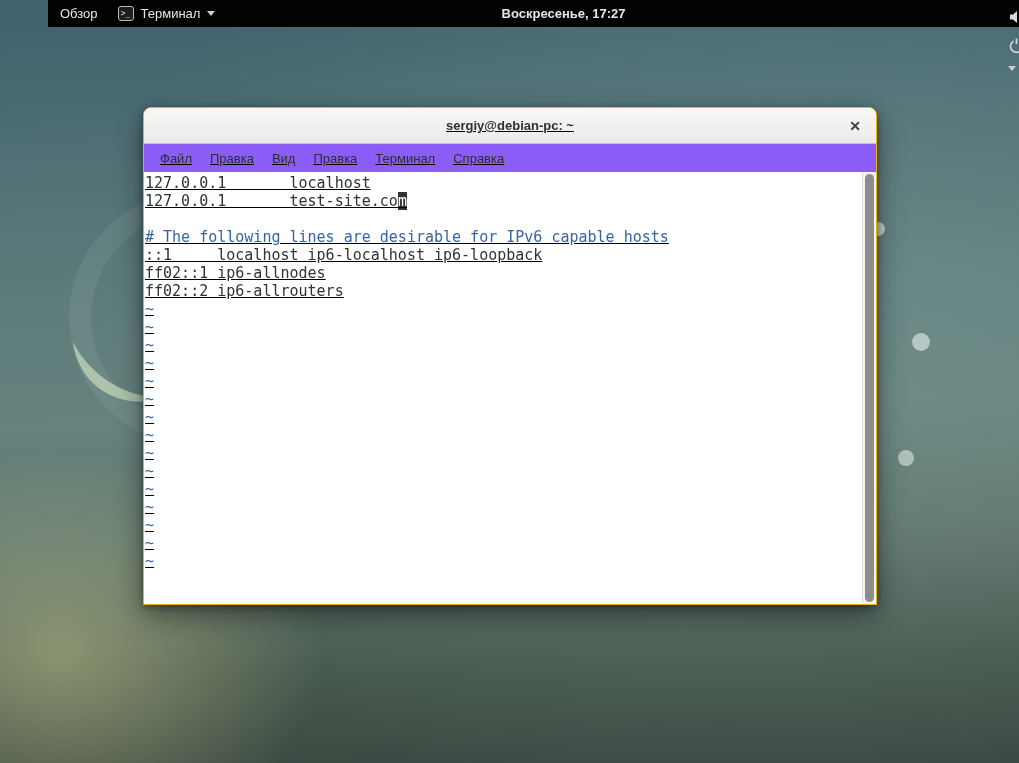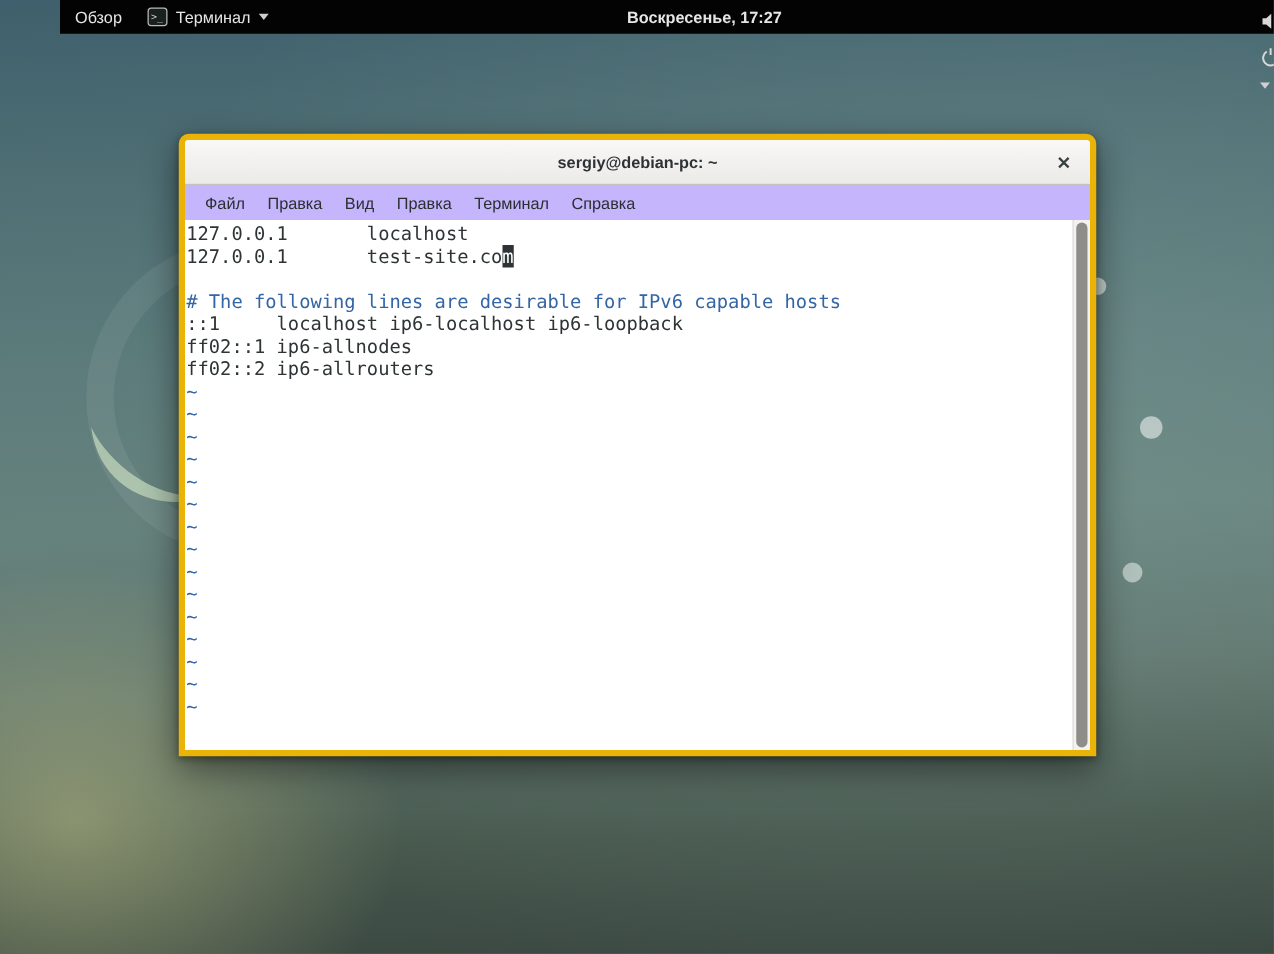--- a/index.html
+++ b/index.html
@@ -32,38 +32,38 @@
   .term-glyph {
     width:16px; height:15px; border:1px solid #b9b9b9; border-radius:3px; background:#1a1f1f;
     color:#dcdcdc; font-family:"DejaVu Sans Mono", monospace; font-size:8px; line-height:13px;
     text-align:center; display:inline-block;
   }
   .tb-icon { display:inline-block; }
 
   
   .window {
     position:absolute; left:143px; top:107px; width:734px; height:498px; z-index:5;
-    border:5px solid #eab308; border-radius:8px 8px 0 0;
+    border:1px solid #eab308; border-radius:8px 8px 0 0;
     box-shadow:0 10px 28px rgba(0,0,0,0.45), 0 2px 6px rgba(0,0,0,0.35);
-    display:flex; flex-direction:column; background:#ffffff; overflow:hidden;
+    display:flex; flex-direction:column; background:#ffffff; overflow:hidden;text-decoration:underline;
   }
   .titlebar {
     height:36px; flex:0 0 36px; position:relative;
     background:linear-gradient(#f9f8f7, #eceae8);
     border-bottom:1px solid #c6c2bd;
     display:flex; align-items:center; justify-content:center;
   }
   .titlebar .title { font-size:13px; font-weight:700; color:#2d3234; }
   .close-btn {
     position:absolute; right:10px; top:50%; transform:translateY(-50%);
     width:22px; height:22px; display:flex; align-items:center; justify-content:center;
     color:#3a3f41; font-size:14px; font-weight:700; cursor:default; border-radius:4px;
   }
   .menubar {
-    height:28px; flex:0 0 28px; background:#c4b5fd; display:flex; align-items:center;
+    height:28px; flex:0 0 28px; background:#8b5cf6; display:flex; align-items:center;
     padding-left:7px; font-size:13px; color:#2b2f31;
   }
   .menu-item { padding:4px 9px; border-radius:3px; }
 
   
   .terminal {
     flex:1 1 auto; background:#ffffff; position:relative;
     font-family:"DejaVu Sans Mono", monospace; font-size:15px; line-height:18px; color:#2e3436;
     display:flex; padding:2px 0 0 1px;
   }

